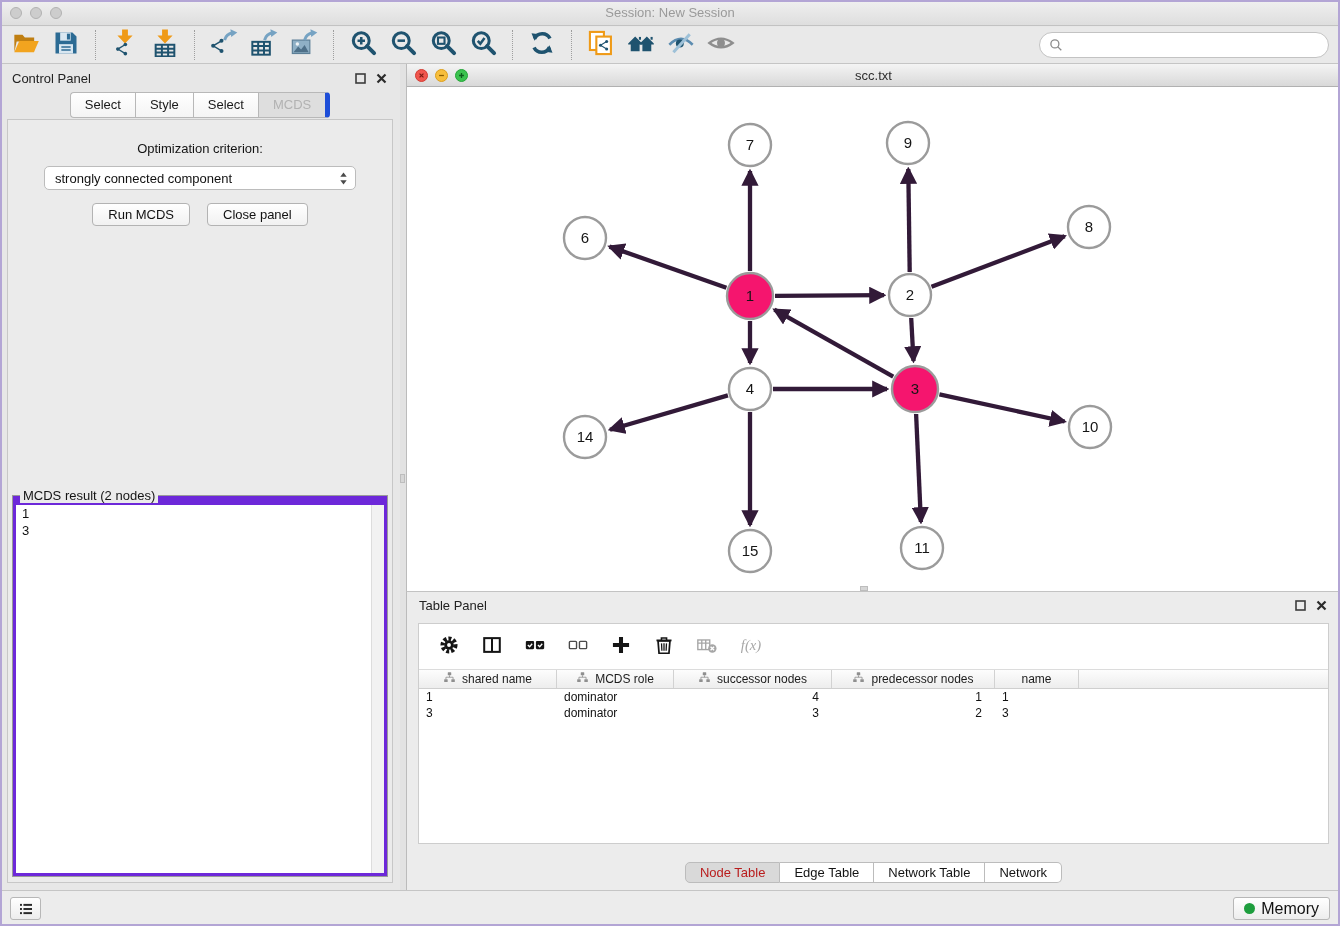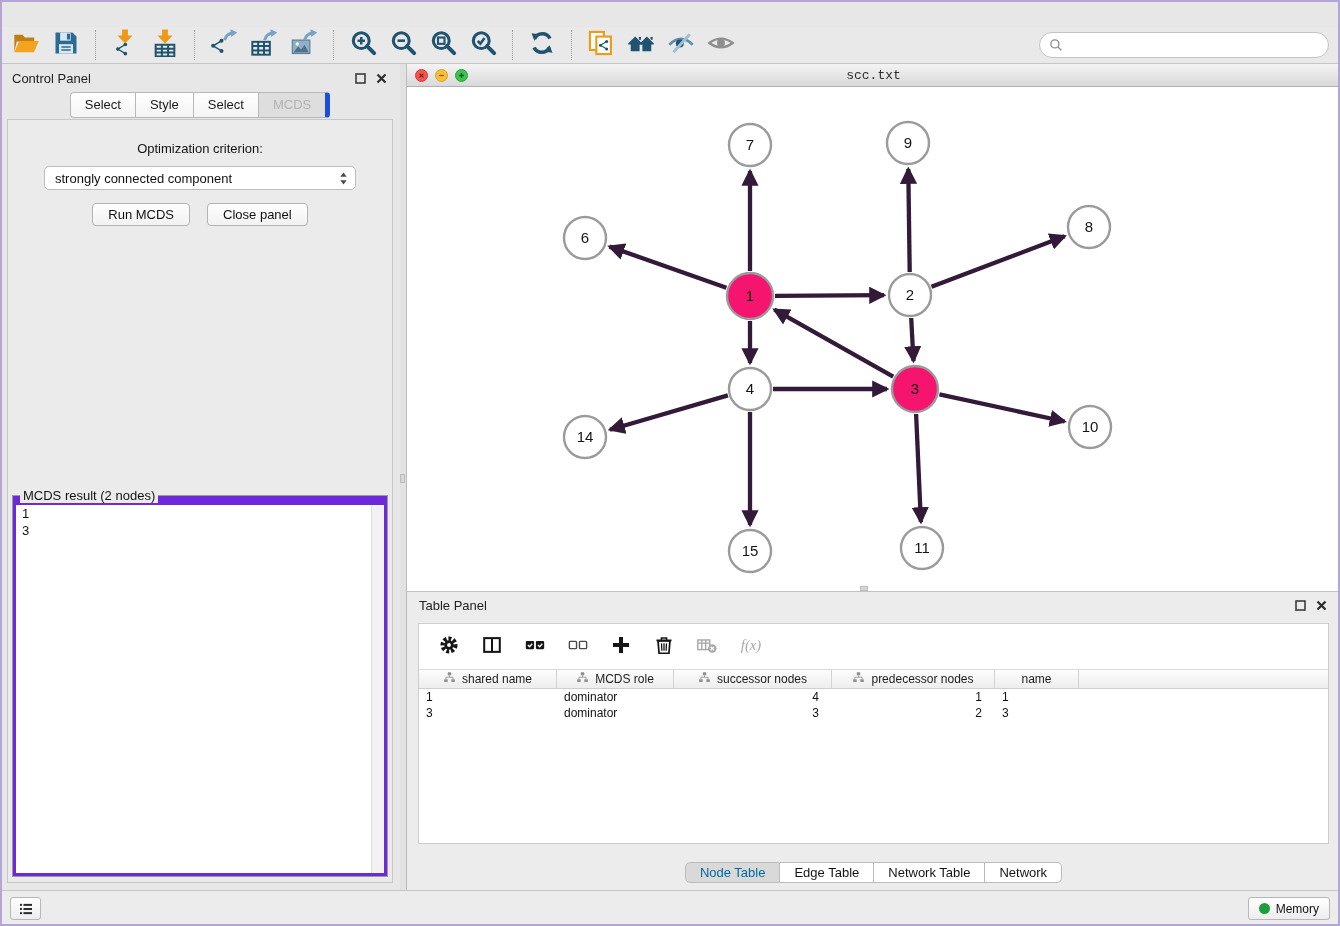--- a/index.html
+++ b/index.html
@@ -60,21 +60,21 @@
                    border-left:1px solid #ddd; }
 
   
   .splitter { position:absolute; left:400px; top:64px; width:6px; bottom:36px; background:#e2e2e2; }
   .knob { position:absolute; background:#d6d6d6; border:1px solid #bdbdbd; }
 
   
   .network-window { position:absolute; left:406px; top:64px; width:934px; height:527px;
                     background:#fff; border-left:1px solid #bbb; }
   .nw-titlebar { position:relative; height:23px; background:linear-gradient(#f4f4f4,#d9d9d9);
-                 border-bottom:1px solid #b1b1b1; display:flex; align-items:center;font-family:Liberation Mono, monospace; }
+                 border-bottom:1px solid #b1b1b1; display:flex; align-items:center; }
   .nw-lights { position:absolute; left:8px; top:5px; display:flex; gap:7px; }
   .nw-dot { width:13px; height:13px; border-radius:50%; display:flex; align-items:center; justify-content:center; }
   .nw-dot svg { width:9px; height:9px; }
   .nw-title { flex:1; text-align:center; font-size:13px; color:#2d2d2d; }
   .nw-canvas { position:absolute; left:0; top:23px; right:0; bottom:0; background:#fff; }
   .nw-canvas svg { position:absolute; inset:0; }
 
   
   .table-panel { position:absolute; left:406px; top:591px; width:934px; height:299px;
                  background:#ececec; border-left:1px solid #bbb; border-top:1px solid #c3c3c3; }
@@ -90,40 +90,48 @@
            color:#1c1c1c; border-right:1px solid #d2d2d2; }
   .tp-th svg { width:13px; height:13px; }
   .tp-row { display:flex; height:16px; align-items:center; font-size:12px; color:#111; }
   .tp-td { padding:0 7px; overflow:hidden; white-space:nowrap; }
   .tp-td.right { text-align:right; padding-right:13px; }
   .tp-tabs { position:absolute; left:0; right:0; bottom:7px; display:flex; justify-content:center; }
   .tp-tab { height:21px; display:flex; align-items:center; padding:0 14px; font-size:13px; color:#141414;
             background:#fff; border:1px solid #bcbcbc; border-left:none; }
   .tp-tab:first-child { border-left:1px solid #bcbcbc; border-radius:5px 0 0 5px; }
   .tp-tab:last-child { border-radius:0 5px 5px 0; }
-  .tp-tab.active { background:#d9d9d9; color:#0369a1; }
+  .tp-tab.active { background:#d9d9d9; color:#b91c1c; }
 
   
   .statusbar { position:absolute; left:0; right:0; bottom:0; height:36px; background:#ececec;
                border-top:1px solid #c5c5c5; }
   .sb-left-btn { position:absolute; left:10px; top:6px; width:31px; height:23px;
                  background:linear-gradient(#fff,#ededed); border:1px solid #b7b7b7; border-radius:3px;
                  display:flex; align-items:center; justify-content:center; }
   .sb-left-btn svg { width:18px; height:18px; }
   .sb-memory { position:absolute; right:10px; top:6px; height:23px; background:linear-gradient(#fff,#ededed);
                border:1px solid #b7b7b7; border-radius:3px; display:flex; align-items:center; gap:6px;
-               padding:0 10px; font-size:12px; color:#111; }
+               padding:0 10px; font-size:16px; color:#111; }
   .mem-dot { width:11px; height:11px; border-radius:50%; }
   .disabled { opacity:.9;text-align:right; }
 </style>
 </head>
 <body>
 
 <div class="app">
 
+  <div class="titlebar">
+    <div class="tl-group">
+      <div class="tl-dot"></div>
+      <div class="tl-dot"></div>
+      <div class="tl-dot"></div>
+    </div>
+    <div class="tb-title">Session: New Session</div>
+  </div>
 
   <div class="toolbar">
     <div id="main-toolbar-groups" style="display:flex;align-items:center;">
         <div class="tb-btn">
           <span class="tb-icon"><svg viewBox="0 0 24 24">
               <path d="M2 20 L2 5 h7 l2 2.2 h8 v3.5 h-15 z" fill="#c07f12"></path>
       <path d="M2 20 L6.2 10.2 h16.8 l-4.2 9.8 z" fill="#f2a41f"></path>
             </svg></span>
         </div>
         <div class="tb-btn">

